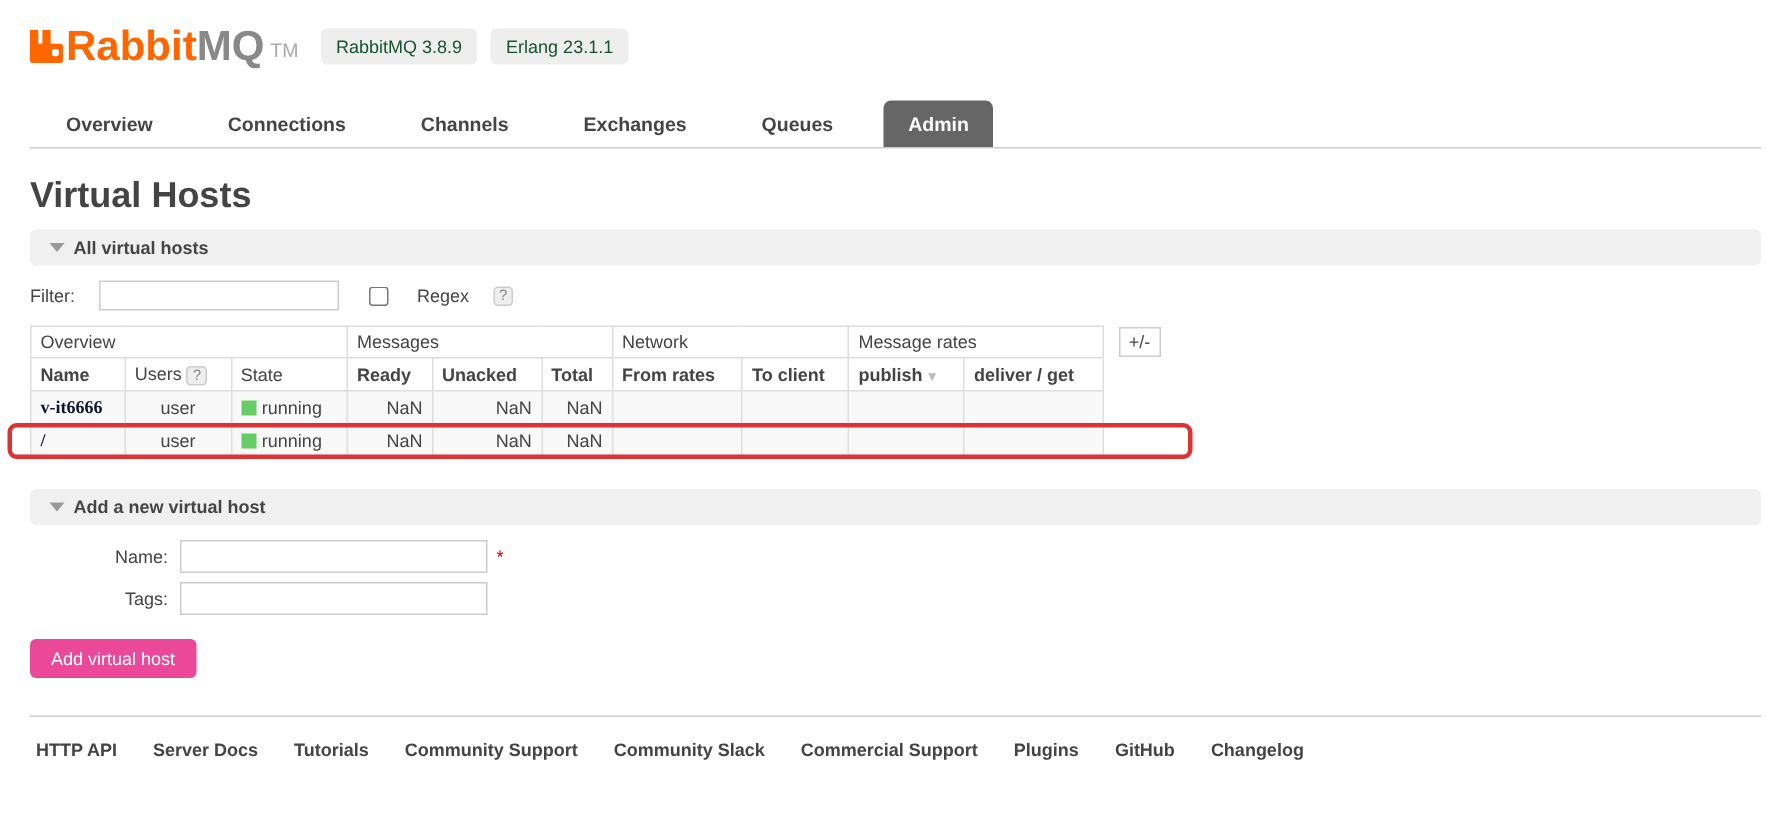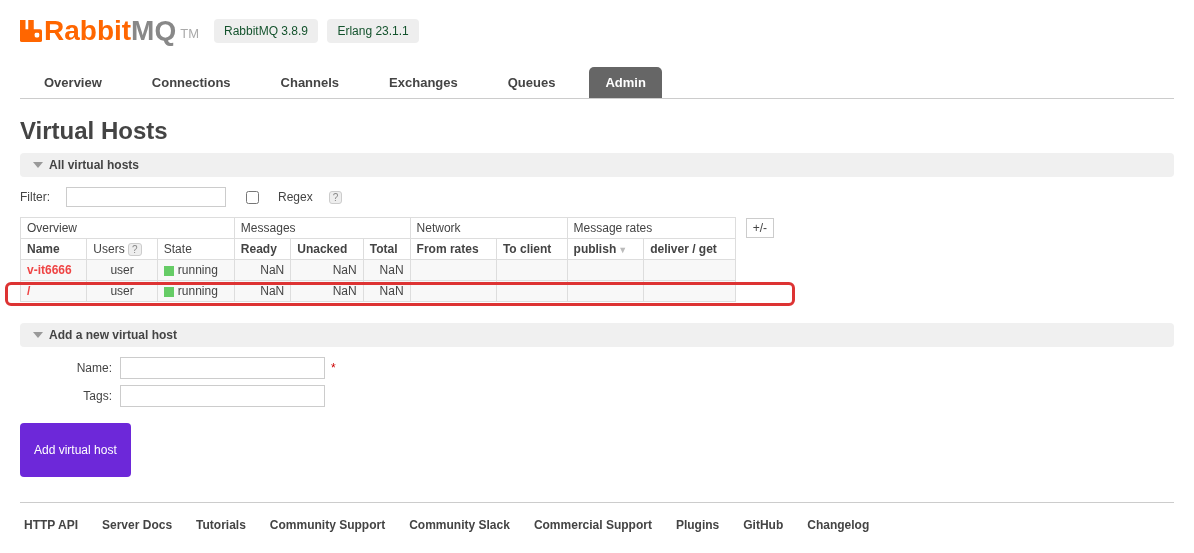--- a/index.html
+++ b/index.html
@@ -131,21 +131,21 @@
     font-size: 9px;
     color: #bbb;
     margin-left: 2px;
   }
   table.vhosts td {
     background: #f8f8f8;
   }
   table.vhosts td.num { text-align: right; }
   table.vhosts td.center { text-align: center; }
   table.vhosts td.name { font-weight: bold; }
-  .vhost-link { color: #ef4444; text-decoration: none; cursor: pointer; font-weight: bold;}
+  .vhost-link { color: #0f172a; text-decoration: none; cursor: pointer; font-weight: bold; font-family: Liberation Serif, serif;}
   .state-dot {
     display: inline-block;
     width: 10px; height: 10px;
     background: #6c6;
     margin-right: 4px;
     vertical-align: middle;
   }
   .plusminus {
     border: 1px solid #ccc;
     padding: 2px 6px;
@@ -172,24 +172,24 @@
     font-size: 12px;
   }
   .form-row input[type=text] {
     border: 1px solid #ccc;
     height: 22px;
     width: 205px;
     padding: 0 4px;
   }
   .required { color: #c00; margin-left: 6px; }
   .btn {
-    background: #6d28d9;
+    background: #ec4899;
     color: #fff;
     border: none;
-    padding: 20px 14px;
+    padding: 6px 14px;
     border-radius: 4px;
     font-size: 12px;
     cursor: pointer;
     margin-top: 10px;
   }
   hr.footer-sep {
     border: none;
     border-top: 1px solid #ccc;
     margin: 25px 0 10px;
   }

